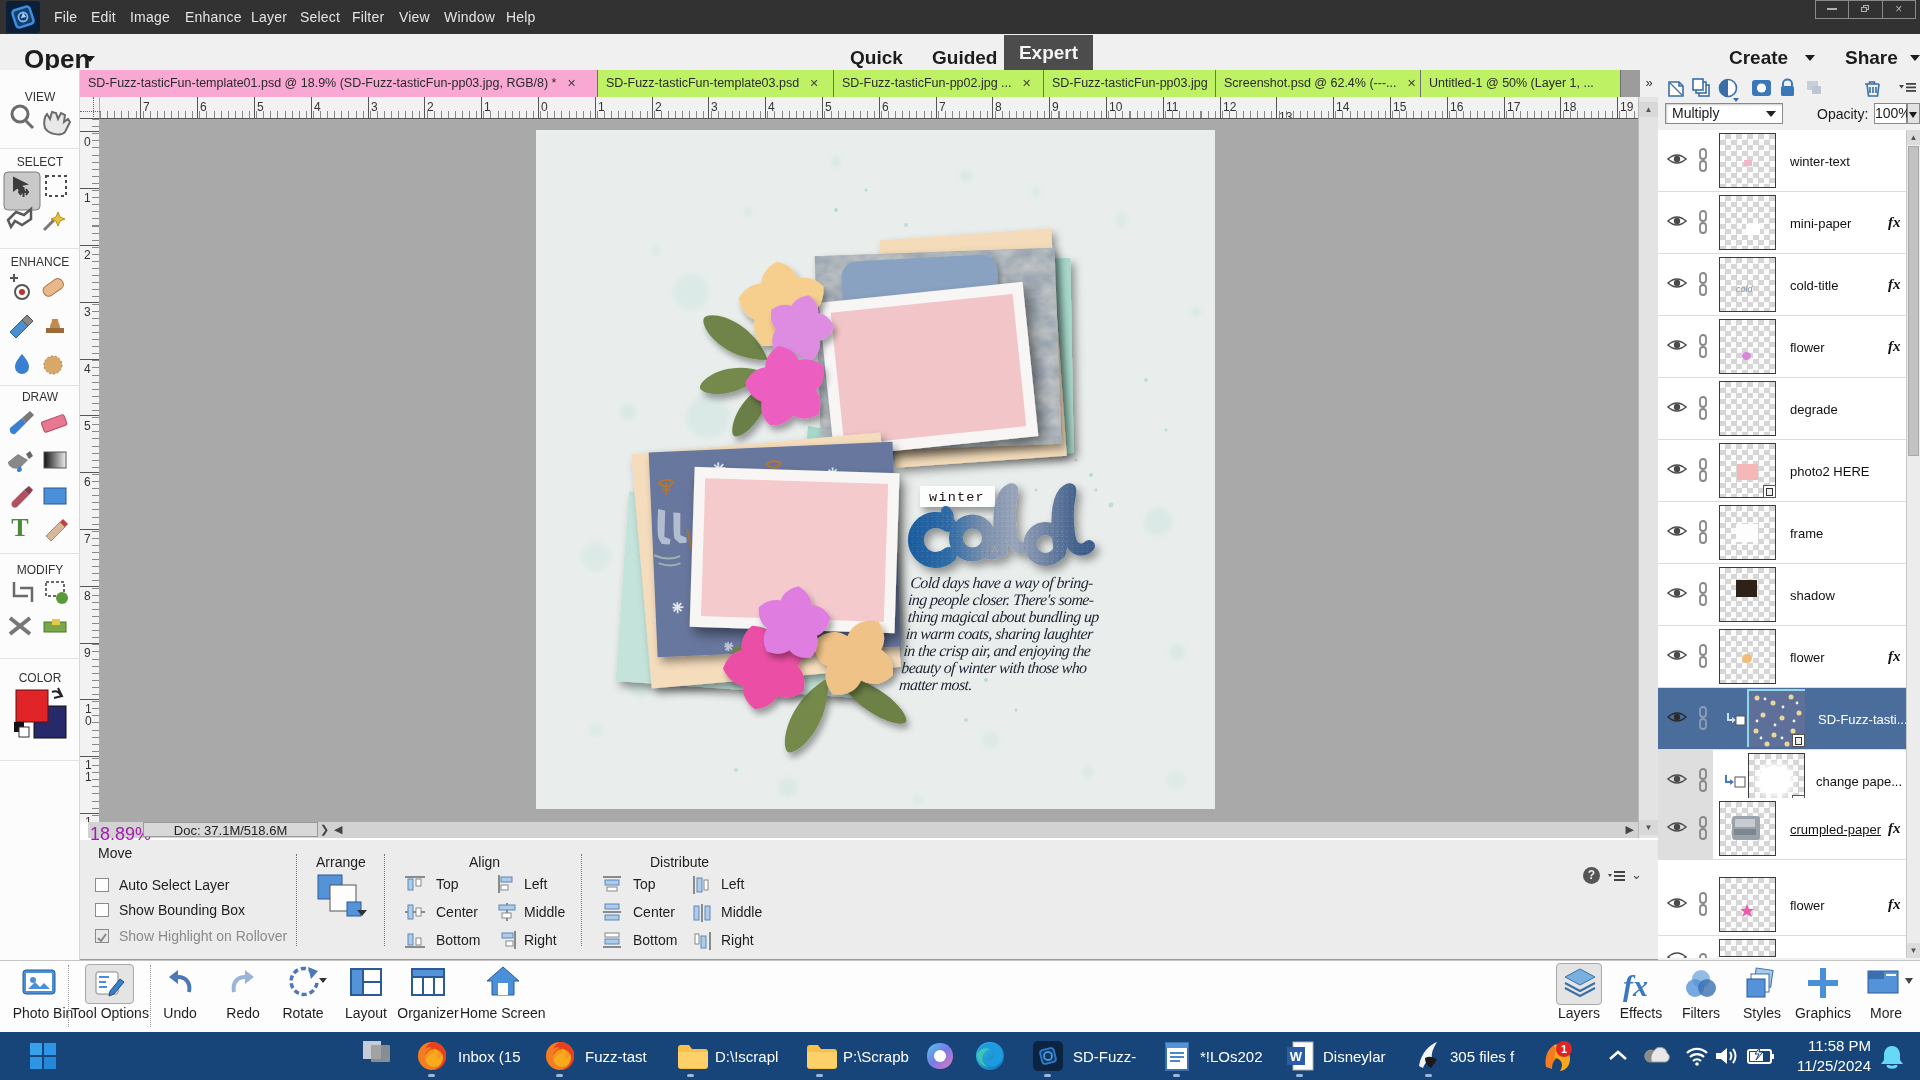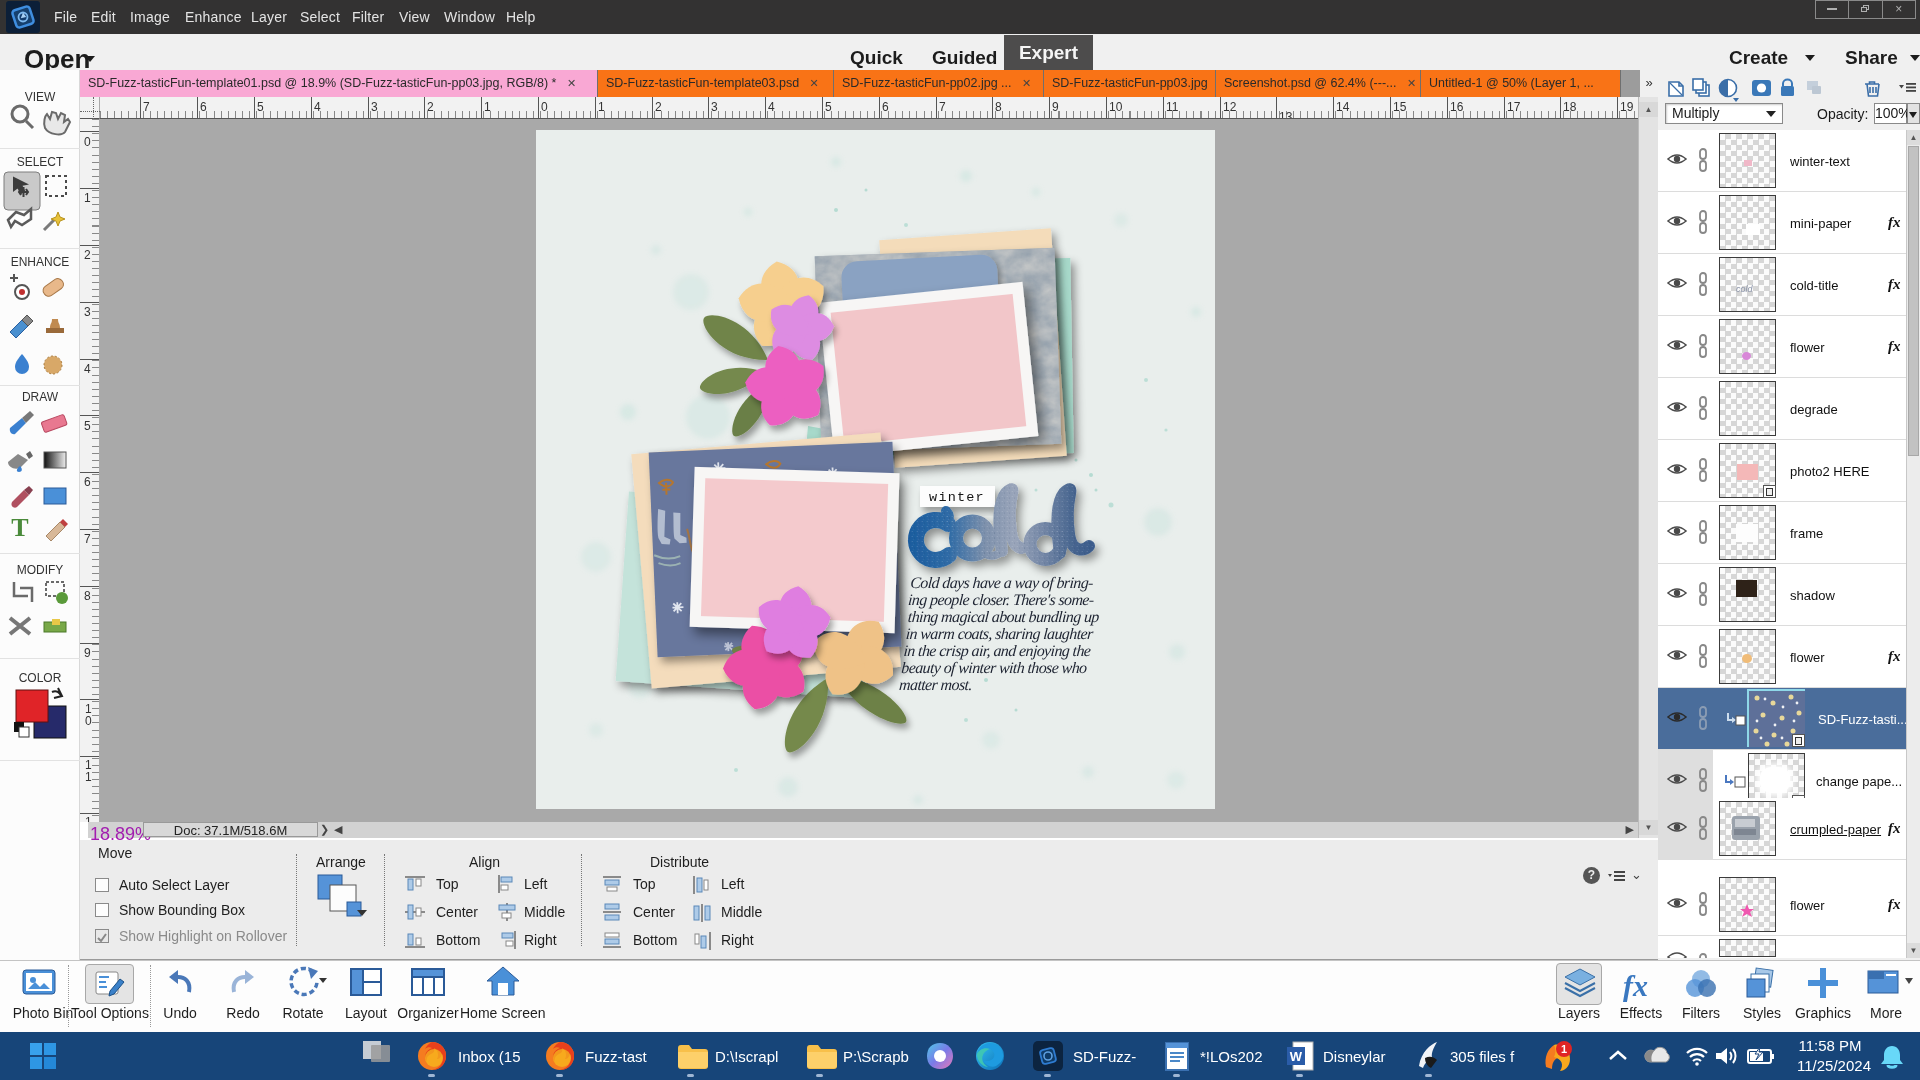--- a/index.html
+++ b/index.html
@@ -12,21 +12,21 @@
 #winbtns{left:1815px;top:0;width:101px;height:19px;border:1px solid #8a8a8a;display:flex}
 #winbtns div{flex:1;border-right:1px solid #8a8a8a;color:#b7b7b7;font-size:11px;text-align:center;line-height:17px}
 #winbtns div:last-child{border-right:none}
 
 #actionbar{left:0;top:34px;width:1920px;height:36px;background:#f0f0f0}
 .ab{position:absolute;font-weight:bold;font-size:19px;color:#1c1c1c}
 #expertbox{left:1004px;top:1px;width:89px;height:35px;background:#4d4c4c;color:#f5f5f5;text-align:center;line-height:35px;font-weight:bold;font-size:19px}
 .caret{display:inline-block;width:0;height:0;border-left:5px solid transparent;border-right:5px solid transparent;border-top:6px solid #1c1c1c;vertical-align:middle}
 
 #tabbar{left:80px;top:70px;width:1560px;height:27px;background:#9c9c9c;display:flex}
-.tab{height:27px;border-right:1px solid #6f6f6f;font-size:12.5px;color:#2a2a2a;padding:0 8px;line-height:26px;background:#f97316;white-space:nowrap;overflow:hidden;flex:none}
+.tab{height:27px;border-right:1px solid #6f6f6f;font-size:12.5px;color:#2a2a2a;padding:0 8px;line-height:26px;background:#bef264;white-space:nowrap;overflow:hidden;flex:none}
 .tab.active{background:#f9a8d4}
 .tab .x{color:#444;font-size:11px;margin-left:7px}
 #moretabs{position:absolute;left:1640px;top:70px;width:18px;height:27px;background:#f0f0f0;color:#333;font-size:13px;line-height:26px;text-align:center}
 
 #toolbar{left:0;top:70px;width:80px;height:890px;background:#fcfcfc;border-right:1px solid #d8d8d8}
 
 #corner{left:80px;top:97px;width:20px;height:22px;background:#f2f2f2;border-right:1px solid #aaa;border-bottom:1px solid #555}
 #hruler{left:100px;top:97px;width:1538px;height:22px;background:#f2f2f2;border-bottom:1px solid #555;overflow:hidden}
 #vruler{left:80px;top:119px;width:20px;height:703px;background:#f2f2f2;border-right:1px solid #aaa;overflow:hidden}
 .rnum{position:absolute;font-size:12px;color:#333}
@@ -1172,21 +1172,21 @@
 <svg style="position:absolute;left:1714px;top:13px" width="26" height="22">
         <path d="M2 8v6h5l6 5V3L7 8z" fill="#fff"></path>
         <path d="M16 7a7 7 0 0 1 0 8M19 4a11 11 0 0 1 0 14" fill="none" stroke="#fff" stroke-width="2"></path>
       </svg>
 <svg style="position:absolute;left:1746px;top:13px" width="30" height="22">
         <rect x="2" y="5" width="23" height="13" rx="2" fill="none" stroke="#fff" stroke-width="2"></rect>
         <rect x="25" y="9" width="3" height="5" fill="#fff"></rect>
         <rect x="4" y="7" width="13" height="9" fill="#fff"></rect>
         <path d="M14 2l-5 7h4l-3 6 7-8h-4z" fill="#fff" stroke="#17437c"></path>
       </svg>
-<div class="tklabel" style="left:1789px;top:5px;width:82px;text-align:center">11:58 PM</div>
+<div class="tklabel" style="left:1789px;top:5px;width:82px;text-align:right">11:58 PM</div>
 <div class="tklabel" style="left:1775px;top:25px;width:96px;text-align:right">11/25/2024</div>
 <svg style="position:absolute;left:1880px;top:12px" width="24" height="26">
         <path d="M12 2c5 0 8 4 8 9v5l3 4H1l3-4v-5c0-5 3-9 8-9z" fill="#68d8f8"></path>
         <path d="M8 21c0 3 8 3 8 0" stroke="#68d8f8" stroke-width="3" fill="none"></path>
       </svg>
       <div class="runline" style="left:428px"></div>
       <div class="runline" style="left:556px"></div>
       <div class="runline" style="left:687px"></div>
       <div class="runline" style="left:816px"></div>
       <div class="runline" style="left:1044px"></div>

